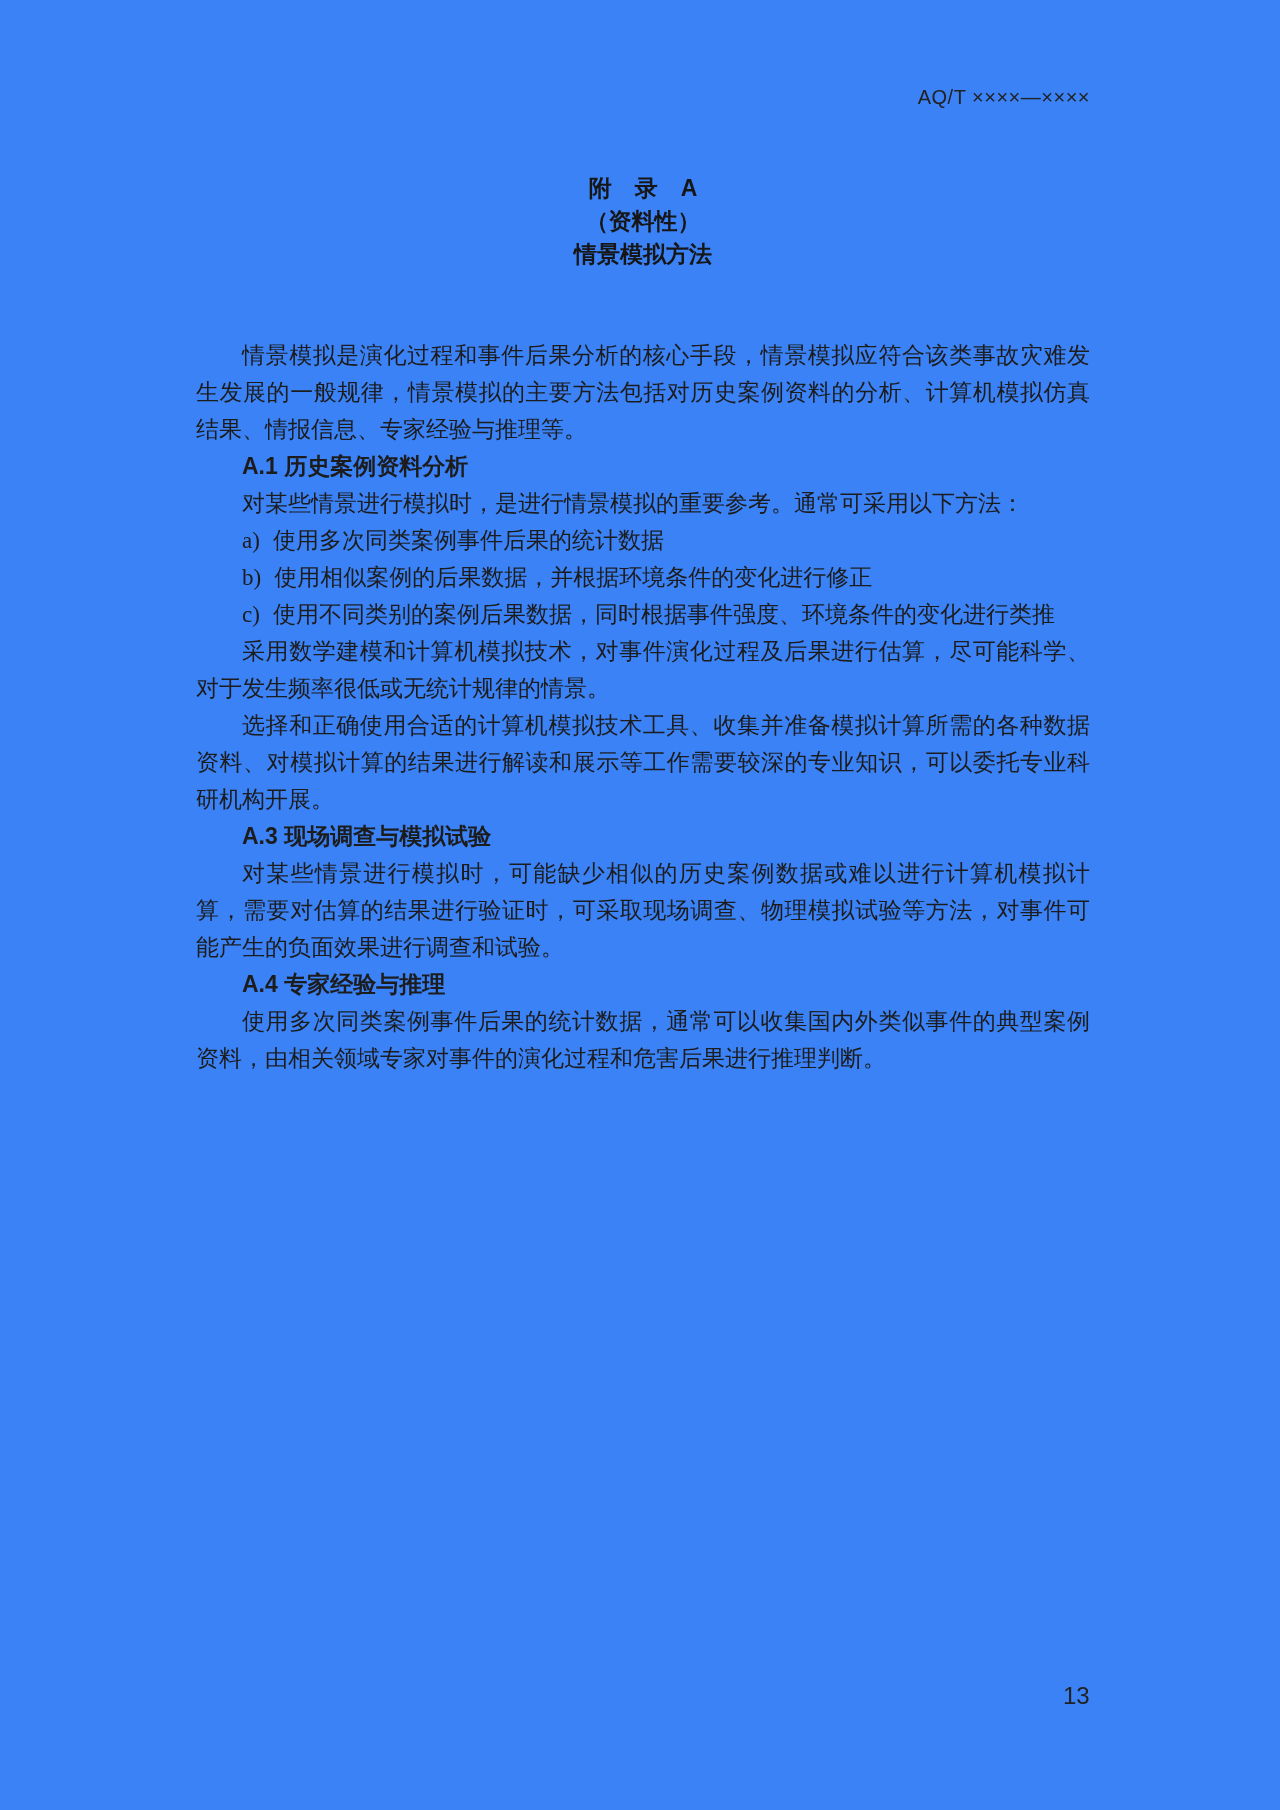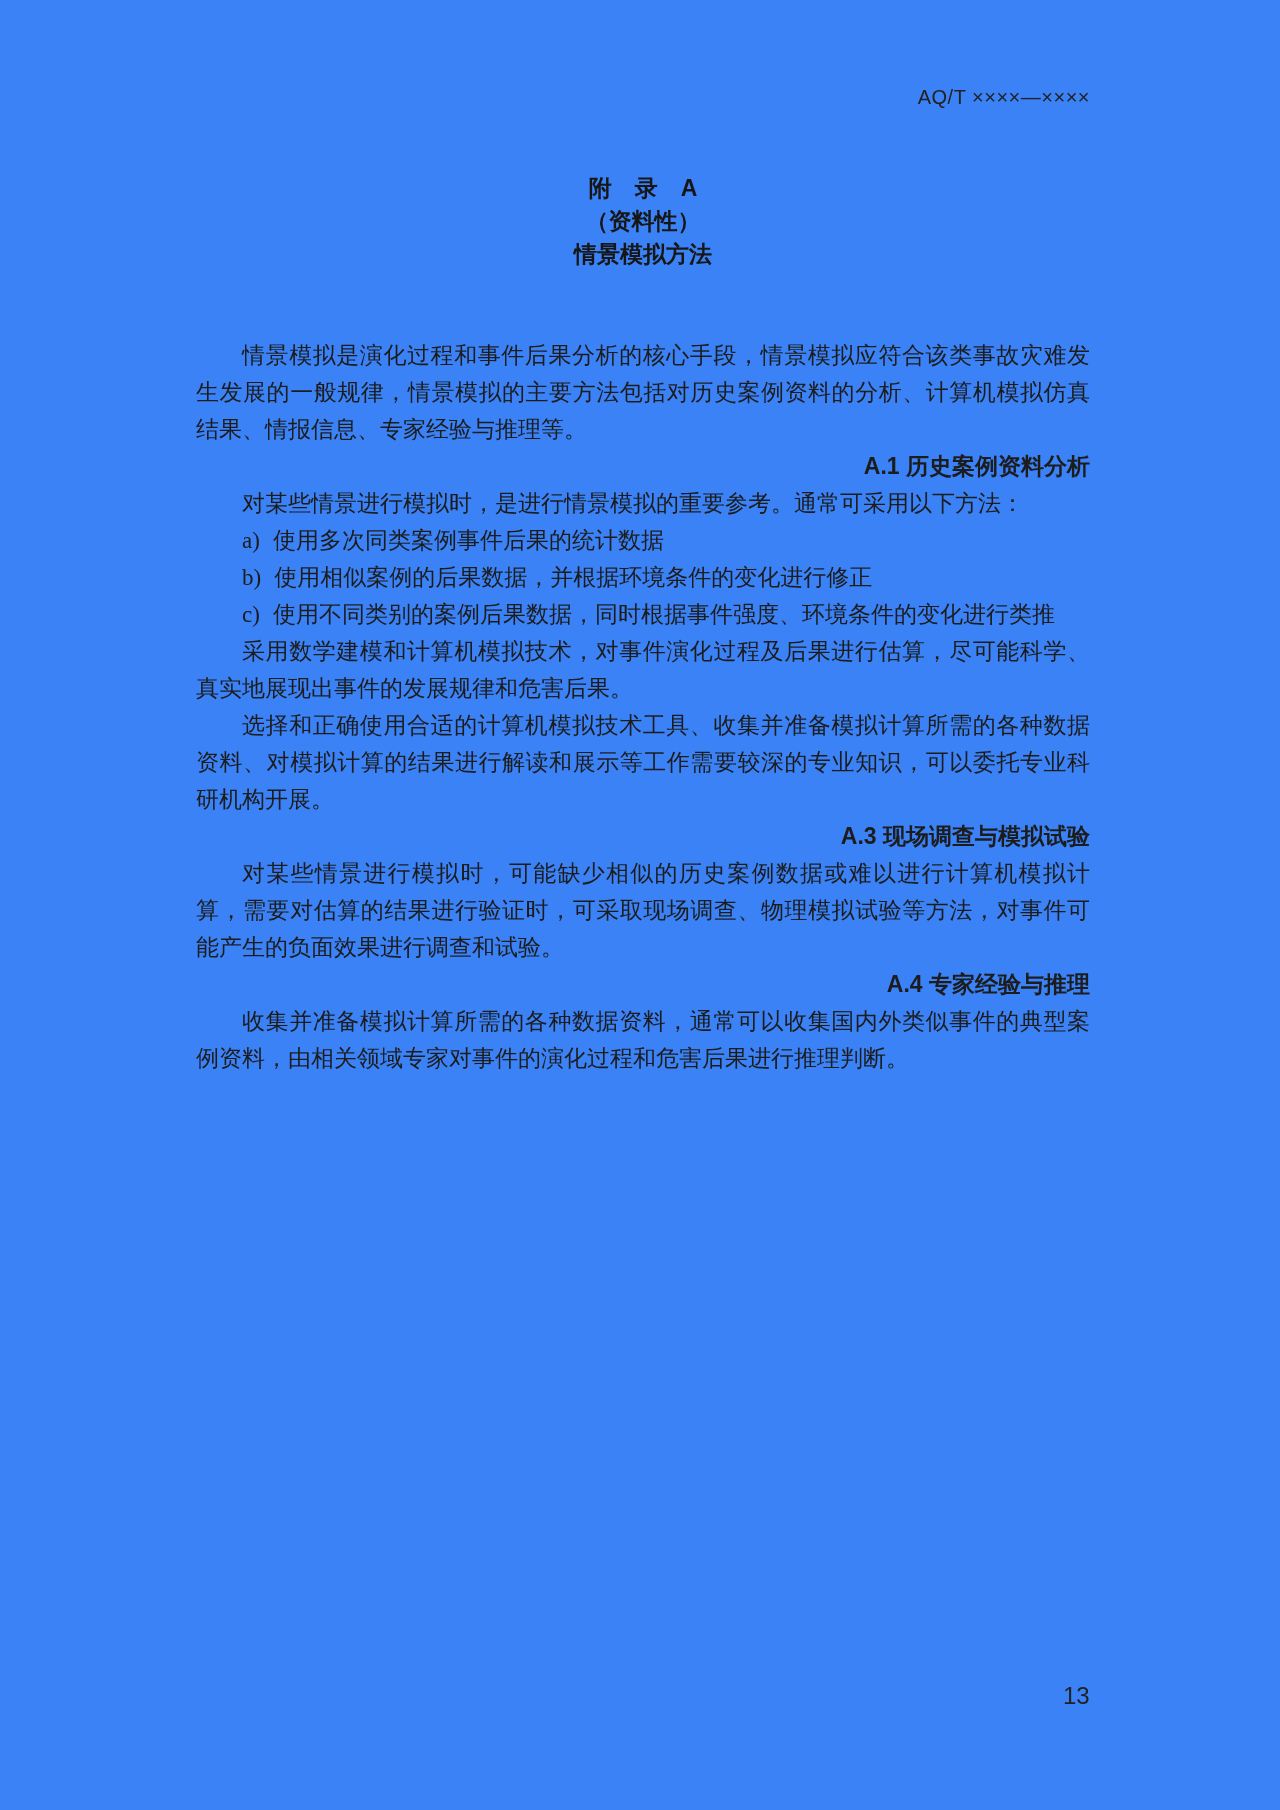--- a/index.html
+++ b/index.html
@@ -50,21 +50,21 @@
     margin-top: 33px;
   }
   .doc-body p.para {
     margin: 0;
     text-indent: 2em;
   }
   .doc-body .clause-h {
     font-family: "Liberation Sans", sans-serif;
     font-weight: 700;
     padding-left: 2em;
-    text-align: right;
+    text-align: left;
   }
   .doc-body .list-item {
     padding-left: 2em;
     display: flex;
     gap: 13px;
     text-align: left;
   }
   .doc-body .list-item .li-label {
     flex: 0 0 auto;
   }
@@ -101,25 +101,25 @@
           <span class="li-text">使用多次同类案例事件后果的统计数据</span>
         </div>
         <div class="list-item">
           <span class="li-label">b)</span>
           <span class="li-text">使用相似案例的后果数据，并根据环境条件的变化进行修正</span>
         </div>
         <div class="list-item">
           <span class="li-label">c)</span>
           <span class="li-text">使用不同类别的案例后果数据，同时根据事件强度、环境条件的变化进行类推</span>
         </div>
-        <p class="para">采用数学建模和计算机模拟技术，对事件演化过程及后果进行估算，尽可能科学、真实地展现出事件的发展规律和危害后果。</p>
+        <p class="para">采用数学建模和计算机模拟技术，对事件演化过程及后果进行估算，尽可能科学、对于发生频率很低或无统计规律的情景。</p>
         <p class="para">选择和正确使用合适的计算机模拟技术工具、收集并准备模拟计算所需的各种数据资料、对模拟计算的结果进行解读和展示等工作需要较深的专业知识，可以委托专业科研机构开展。</p>
         <div class="clause-h">A.3 现场调查与模拟试验</div>
         <p class="para">对某些情景进行模拟时，可能缺少相似的历史案例数据或难以进行计算机模拟计算，需要对估算的结果进行验证时，可采取现场调查、物理模拟试验等方法，对事件可能产生的负面效果进行调查和试验。</p>
         <div class="clause-h">A.4 专家经验与推理</div>
-        <p class="para">收集并准备模拟计算所需的各种数据资料，通常可以收集国内外类似事件的典型案例资料，由相关领域专家对事件的演化过程和危害后果进行推理判断。</p>
+        <p class="para">使用多次同类案例事件后果的统计数据，通常可以收集国内外类似事件的典型案例资料，由相关领域专家对事件的演化过程和危害后果进行推理判断。</p>
       </div>
 
   </div>
 
   <div class="page-num">13</div>
 
 </div>
 
 </body></html>

